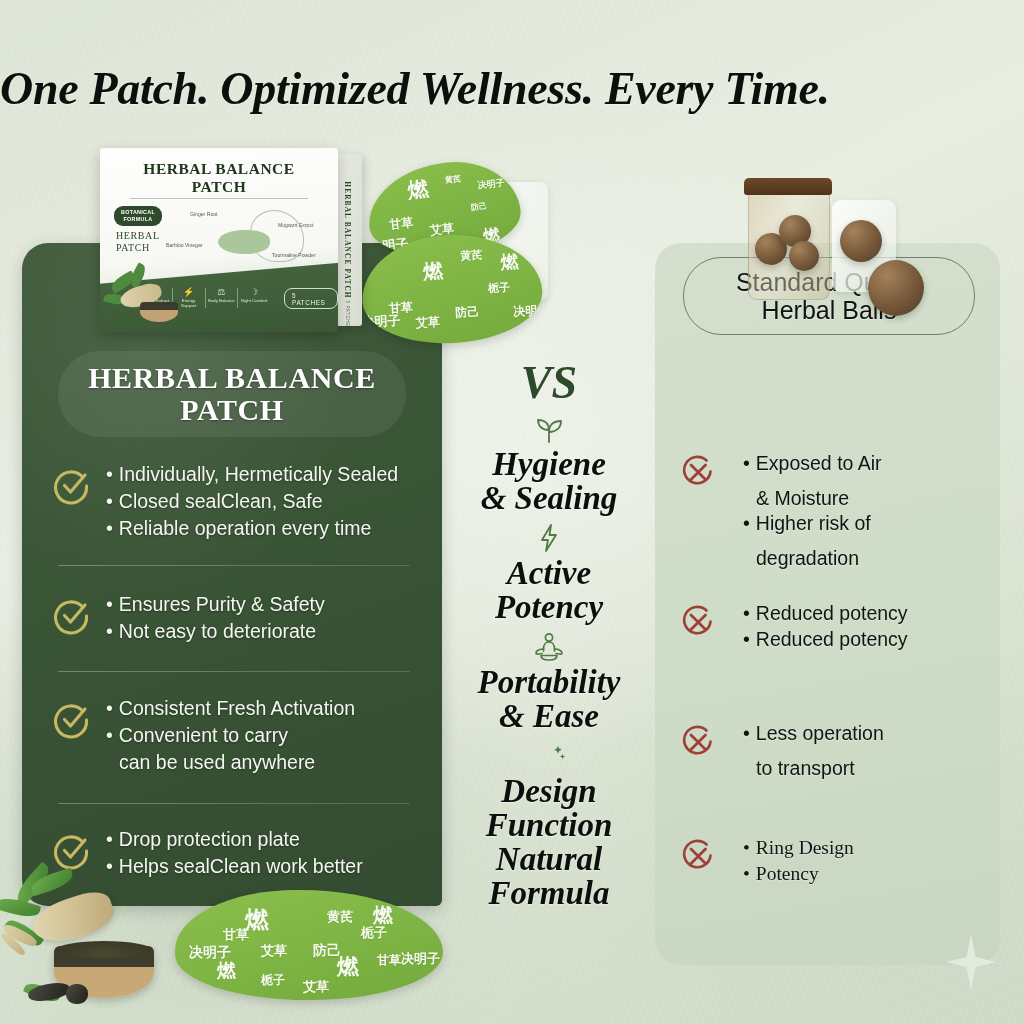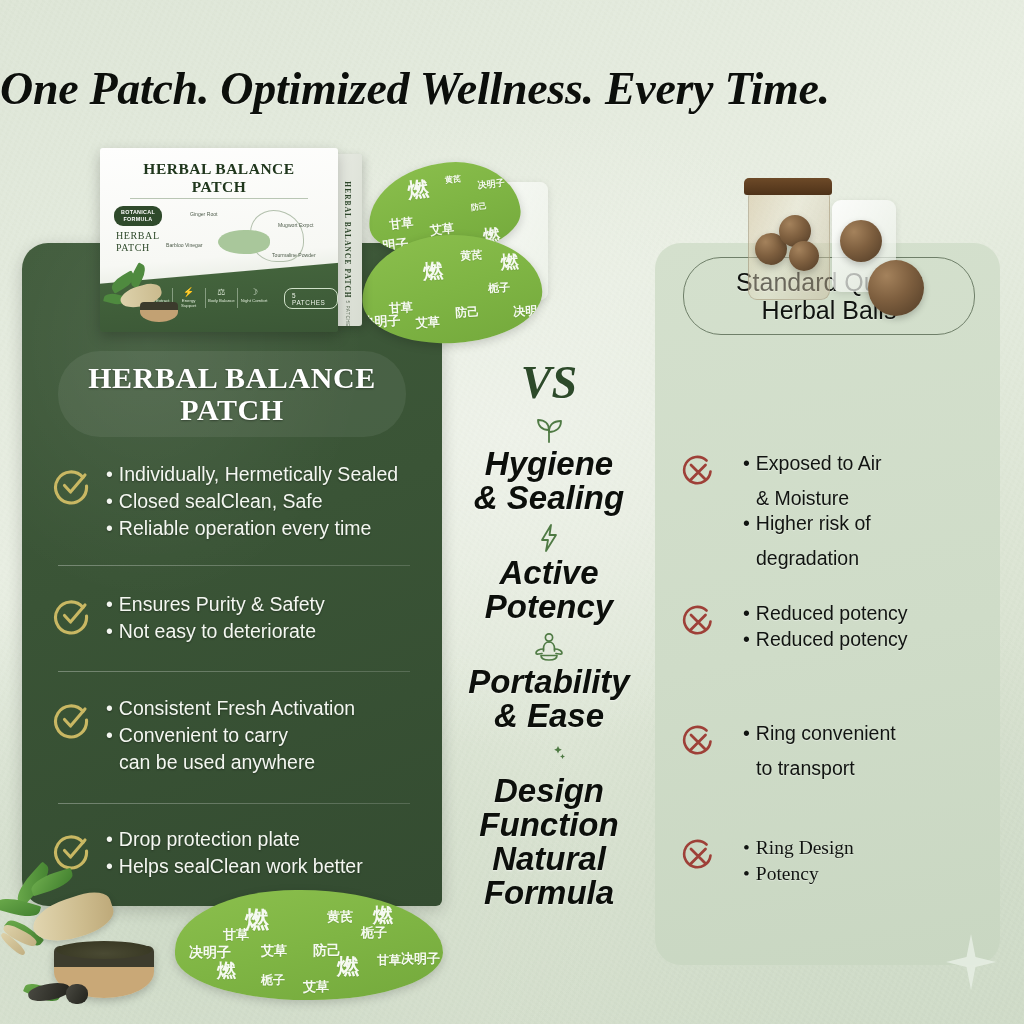--- a/index.html
+++ b/index.html
@@ -111,21 +111,21 @@
     position:absolute;left:452px;top:360px;width:194px;text-align:center;
   }
   #vs-label{
     font-family:"Liberation Serif", serif;font-style:italic;font-weight:bold;
     font-size:46px;color:#2d4a2a;line-height:1;
     text-shadow:0 1px 2px rgba(255,255,255,.6);
   }
   .cmp-item{margin-top:6px;}
   .cmp-item .ico{height:34px;display:flex;align-items:center;justify-content:center;margin-bottom:1px;}
   .cmp-item .lbl{
-    font-family:Liberation Sans, sans-serif;font-style:italic;font-weight:bold;
+    font-family:Liberation Serif, serif;font-style:italic;font-weight:bold;
     font-size:33px;line-height:1.03;color:#0c0f0b;
     text-shadow:0 1px 2px rgba(255,255,255,.55);
   }
 
   
   #product-box{position:absolute;left:100px;top:148px;width:262px;height:184px;}
   .box-face{
     position:absolute;left:0;top:0;width:238px;height:184px;
     background:linear-gradient(175deg,#fefefd 0%,#f7f8f4 58%,#eef1ea 66%,#43633c 66.5%,#3b5736 100%);
     border-radius:3px;box-shadow:0 5px 14px rgba(0,0,0,.22);
@@ -397,21 +397,21 @@
   </div>
 
   <div class="con-row" style="top:478px;">
     <span class="xi">
       <svg width="34" height="34" viewBox="0 0 34 34">
         <path d="M25.5 5.5 A13.2 13.2 0 1 0 29.5 16.5" fill="none" stroke="#9e4038" stroke-width="2.6" stroke-linecap="round"></path>
         <path d="M10 10 L24.5 24.5 M24.5 10 L10 24.5" fill="none" stroke="#9e4038" stroke-width="2.8" stroke-linecap="round"></path>
       </svg>
     </span>
     <ul>
-      <li><span class="b">•</span><span>Ring convenient</span></li>
+      <li><span class="b">•</span><span>Less operation</span></li>
       <li class="cont"><span>to transport</span></li>
     </ul>
   </div>
 
   <div class="con-row" style="top:592px;font-family:Liberation Serif, serif;">
     <span class="xi">
       <svg width="34" height="34" viewBox="0 0 34 34">
         <path d="M25.5 5.5 A13.2 13.2 0 1 0 29.5 16.5" fill="none" stroke="#9e4038" stroke-width="2.6" stroke-linecap="round"></path>
         <path d="M10 10 L24.5 24.5 M24.5 10 L10 24.5" fill="none" stroke="#9e4038" stroke-width="2.8" stroke-linecap="round"></path>
       </svg>

